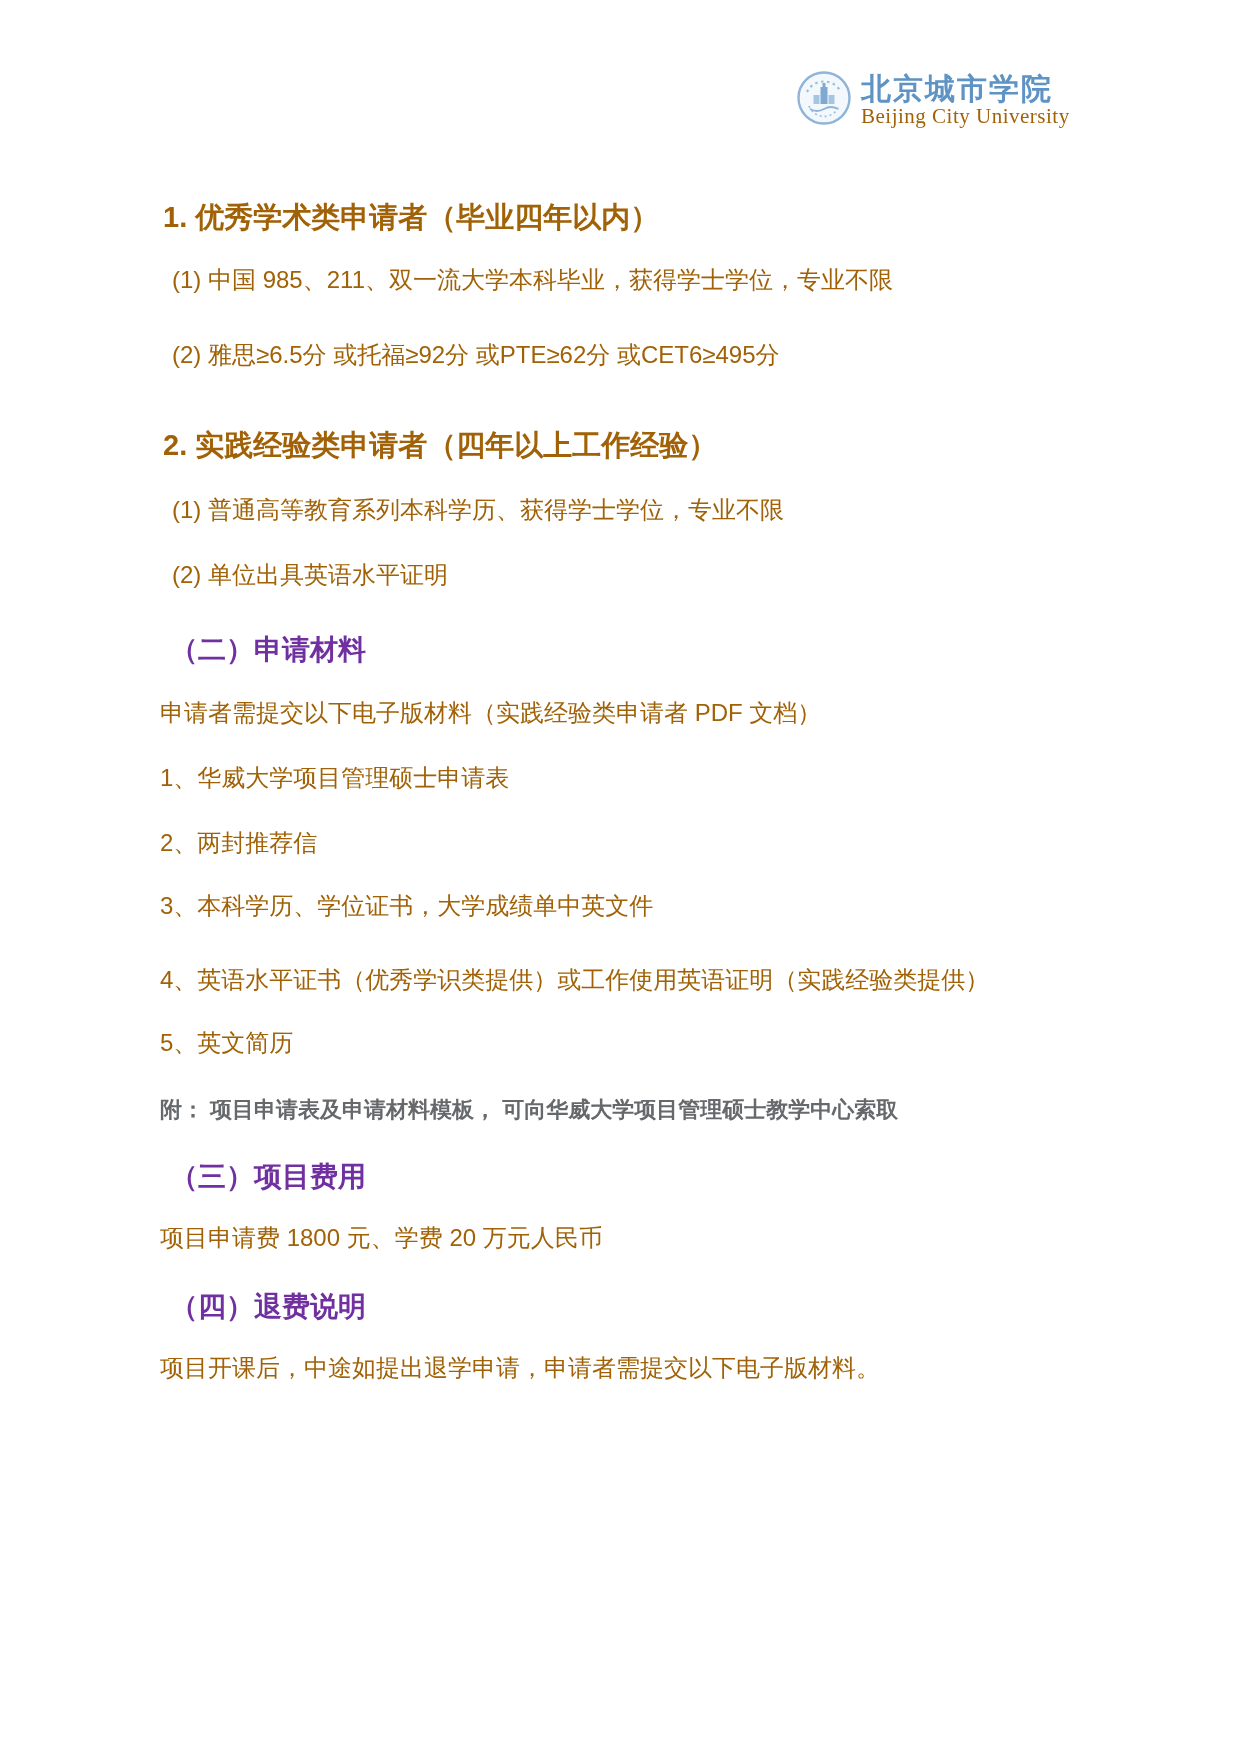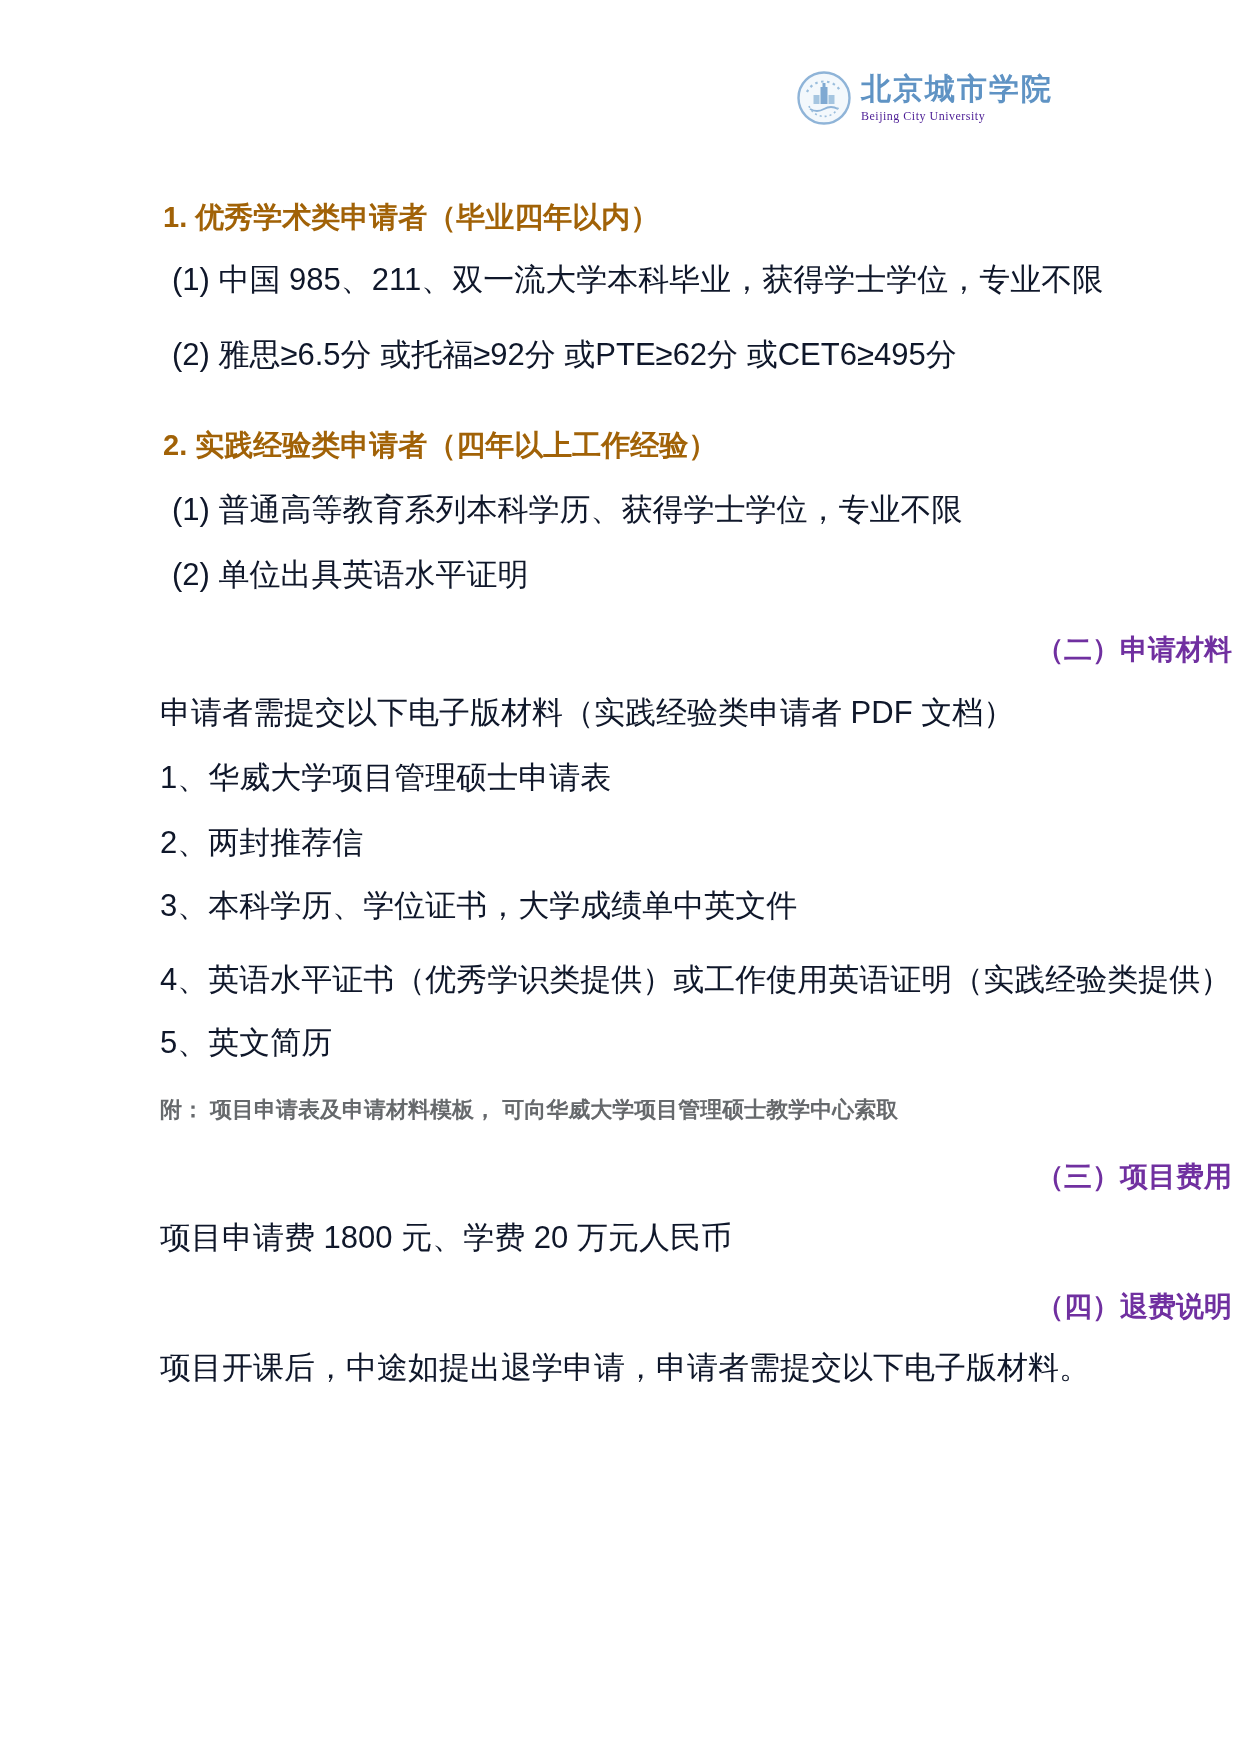--- a/index.html
+++ b/index.html
@@ -17,35 +17,35 @@
   }
   .seal{flex:0 0 auto;}
   .logo-text{display:flex;flex-direction:column;margin-top:4px;}
   .logo-zh{
     font-family:"Liberation Serif","DejaVu Serif",serif;
     font-weight:bold;font-size:30px;line-height:30px;
     color:#5f93c4;letter-spacing:2px;white-space:nowrap;
   }
   .logo-en{
     font-family:"Liberation Serif","DejaVu Serif",serif;
-    font-size:12px;line-height:16px;margin-top:4px;
-    color:#4c1d95;letter-spacing:0.5px;white-space:nowrap;
+    font-size:21px;line-height:16px;margin-top:4px;
+    color:#a16207;letter-spacing:0.5px;white-space:nowrap;
   }
   
   .content{position:absolute;top:0;left:0;width:100%;}
   .h-num{
     font-size:29px;font-weight:bold;color:#a16207;
     line-height:38px;margin:0 0 0 163px;white-space:nowrap;
   }
   .h-sec{
     font-size:28px;font-weight:bold;color:#7030A0;
-    line-height:38px;margin:0 8px 0 170px;white-space:nowrap;text-align:right;
+    line-height:38px;margin:0 0 0 170px;white-space:nowrap;
   }
   .t-body{
-    font-size:31px;color:#0f172a;
+    font-size:24px;color:#a16207;
     line-height:34px;margin:0 0 0 160px;white-space:nowrap;
   }
   .t-req{margin-left:172px;}
   .t-note{
     font-size:22px;color:#66696c;
     line-height:30px;margin:0 0 0 160px;white-space:nowrap;font-weight:bold;
   }
 </style>
 </head>
 <body>

